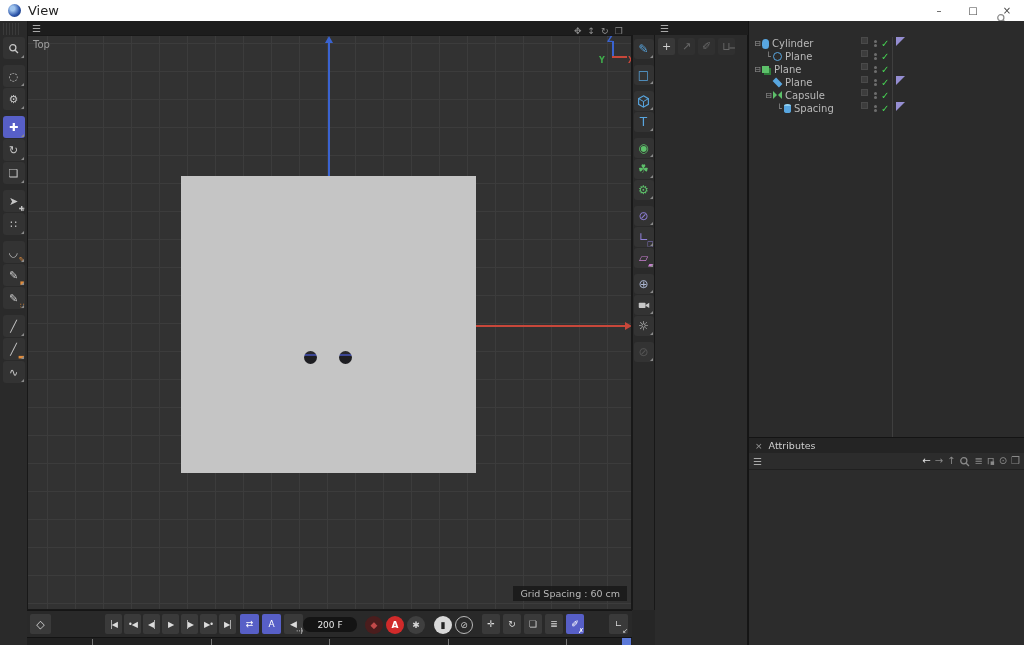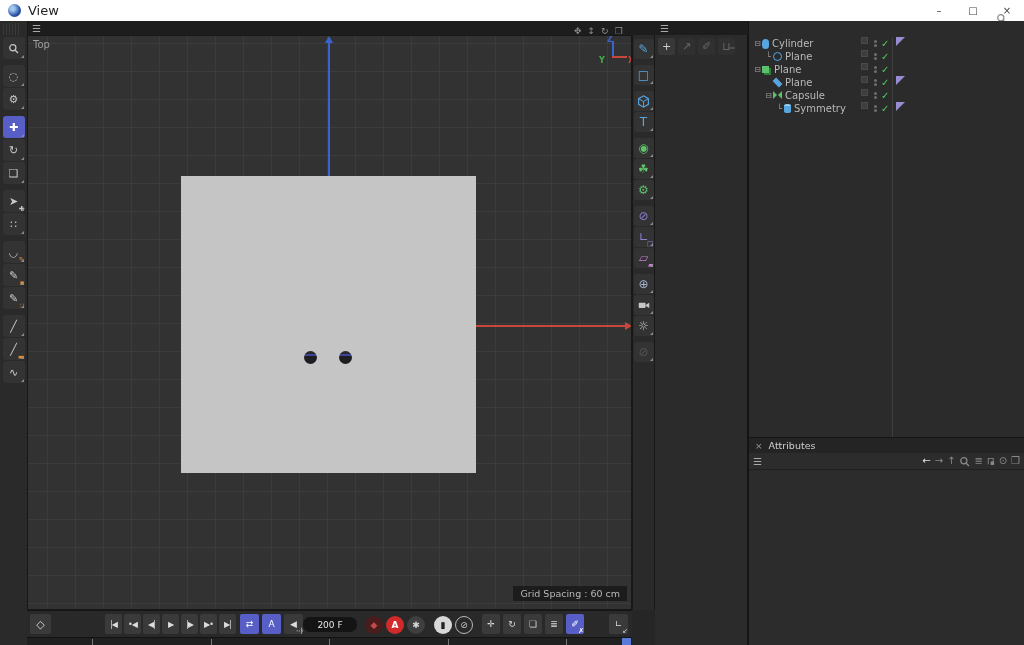--- a/index.html
+++ b/index.html
@@ -352,21 +352,21 @@
               <i></i>
             </span>
             <span class="ocol ochk">✓</span>
 
           </div>
           <div class="orow" style="padding-left: 26px;">
 
             <span class="olead">└</span>
 
             <span class="oi oi-cylinder"></span>
-            <span>Symmetry</span>
+            <span>Spacing</span>
             <span class="ocol osq"></span>
             <span class="ocol odots">
               <i></i>
               <i></i>
             </span>
             <span class="ocol ochk">✓</span>
             <span class="ocol otag"></span>
           </div>
         </div>
     </div>

